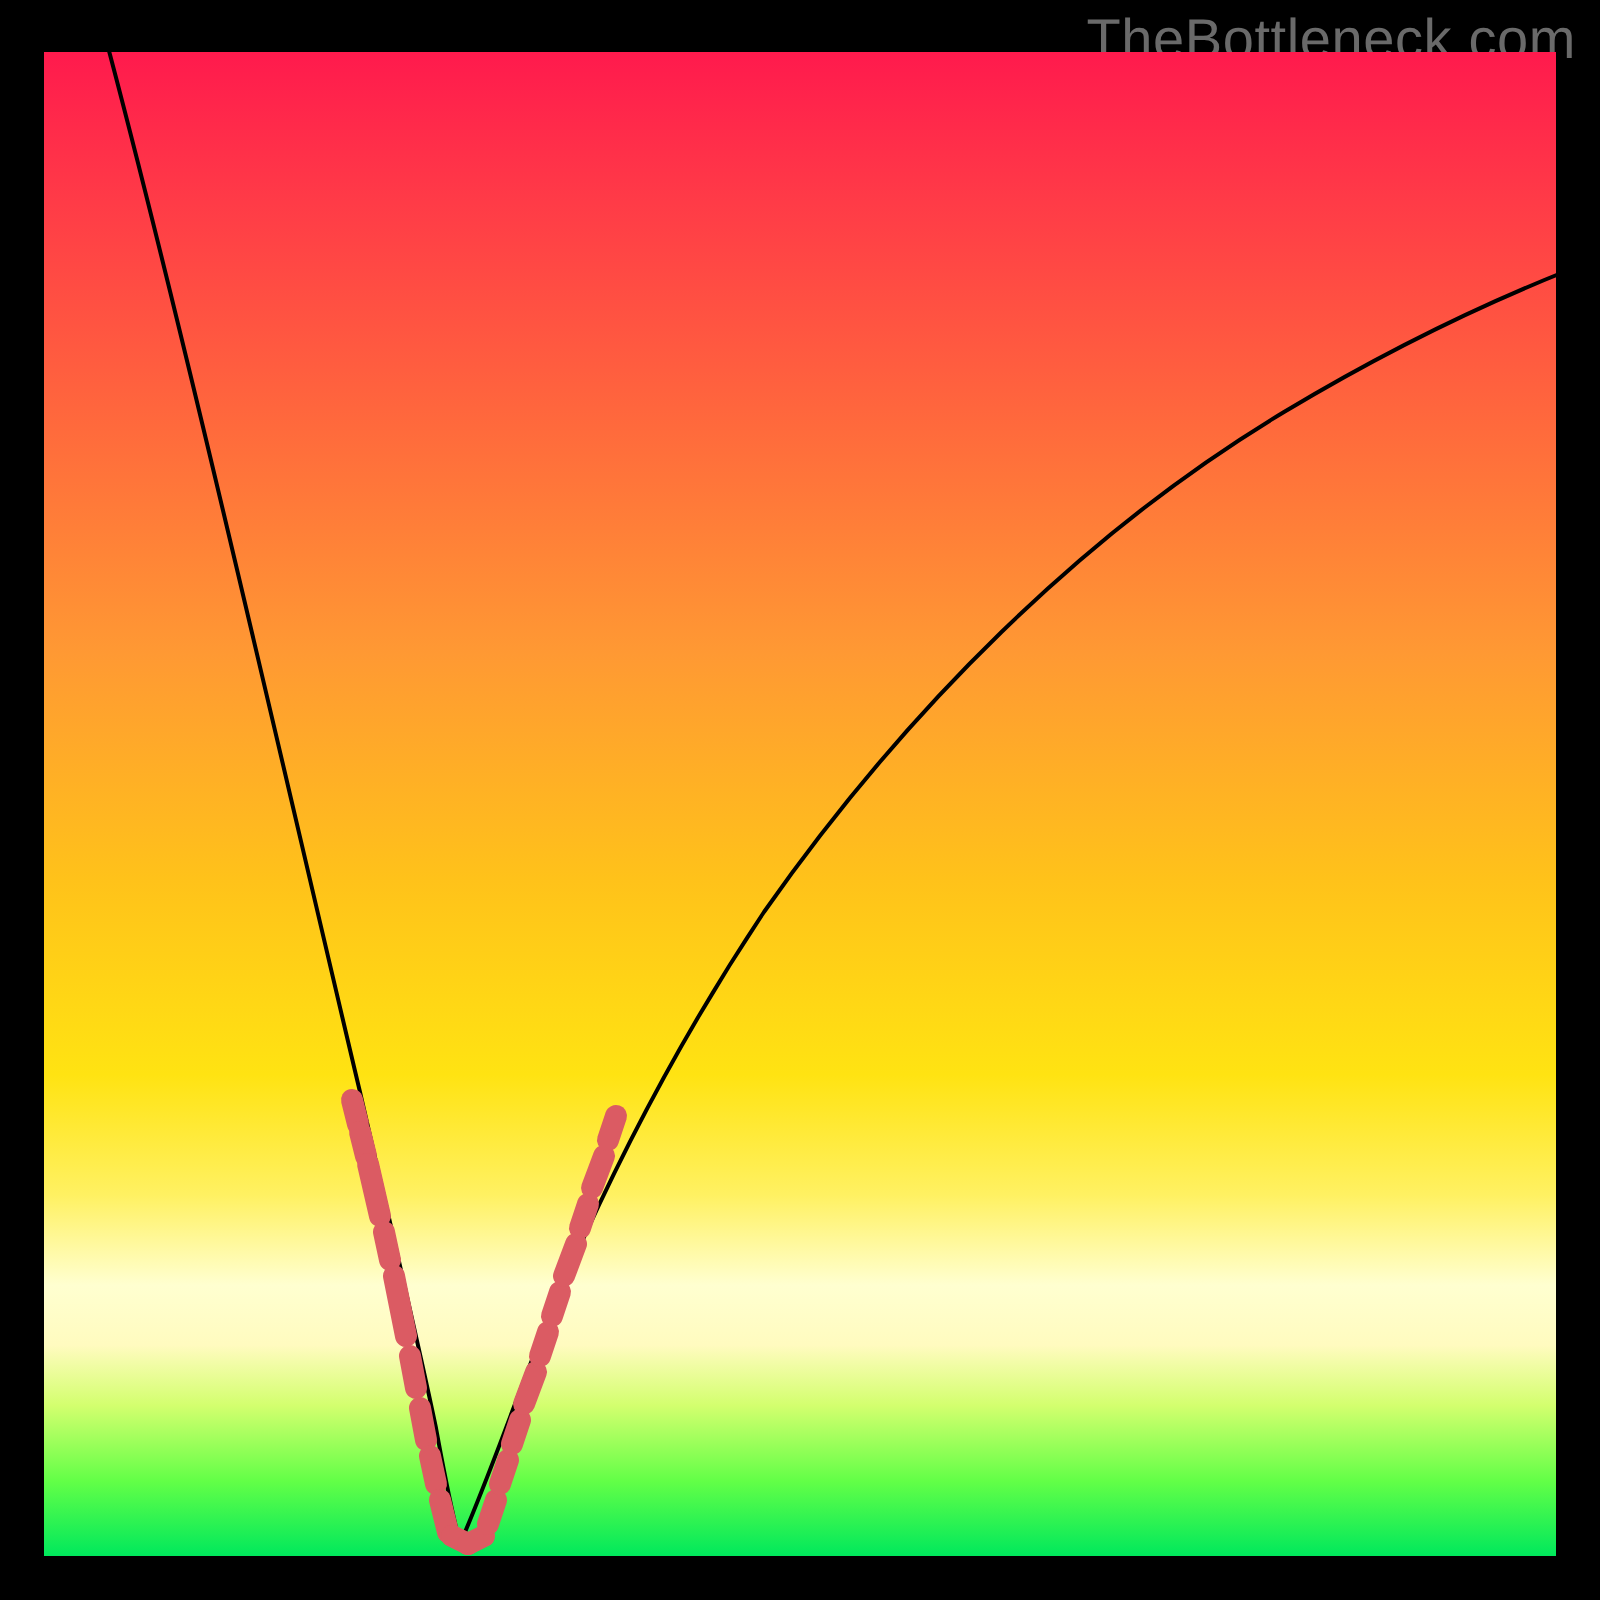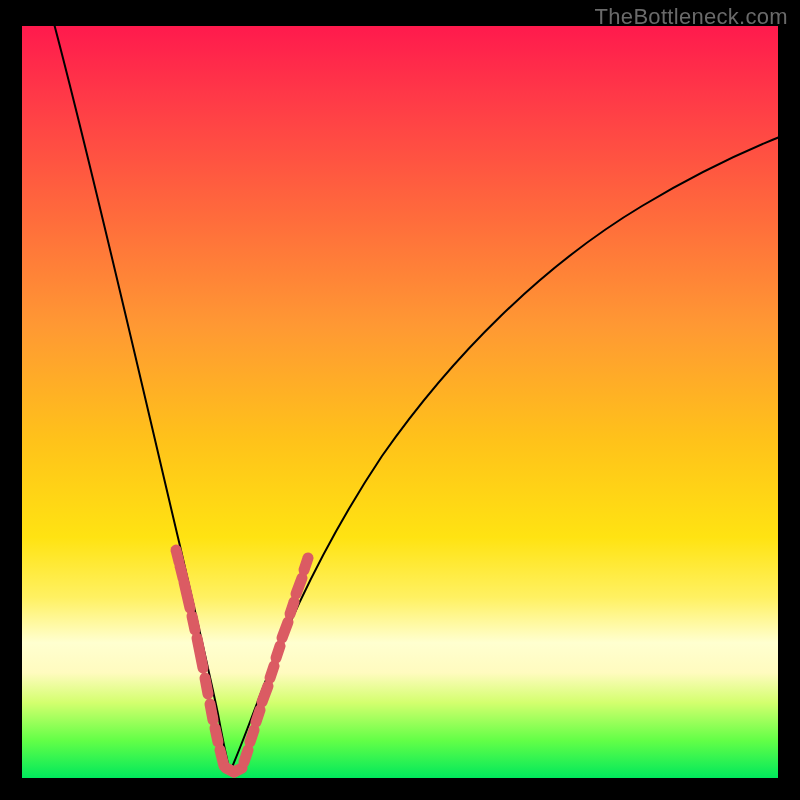--- a/index.html
+++ b/index.html
@@ -36,21 +36,21 @@
       #fffbbf 86%,
       #d3ff6e 90%,
       #63ff47 95%,
       #00e85c 100%
     );
   }
   .watermark {
     position: absolute;
     top: 4px;
     right: 12px;
-    font-size: 22px;
+    font-size: 28px;
     color: #6a6a6a;
     letter-spacing: 0.3px;
     font-weight: 400;
     user-select: none;
   }
   svg.curve {
     position: absolute;
     left: 0;
     top: 0;
     width: 756px;

